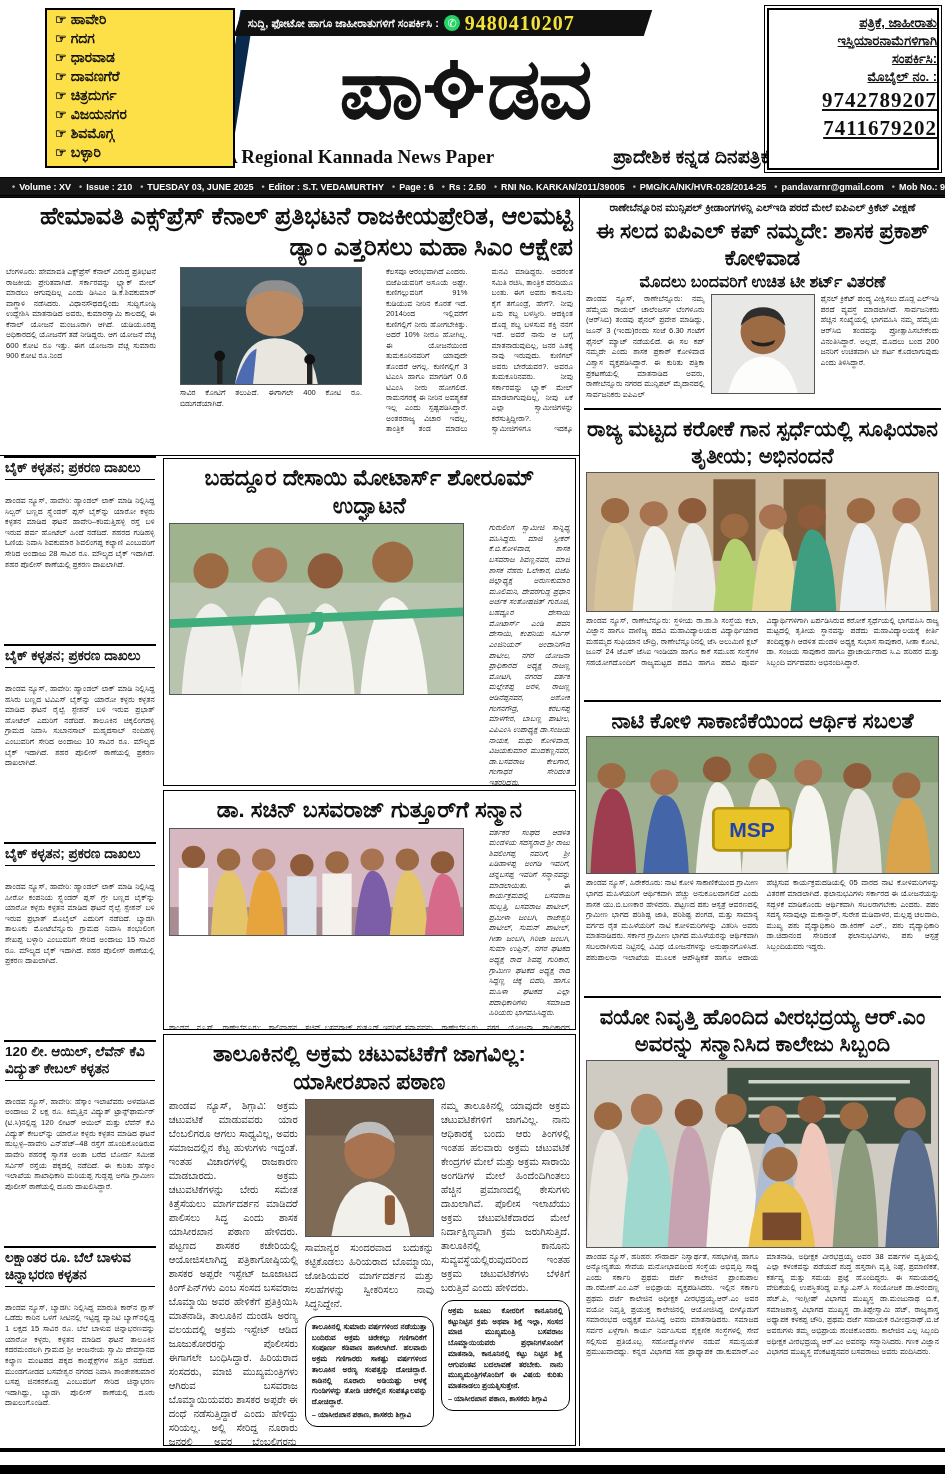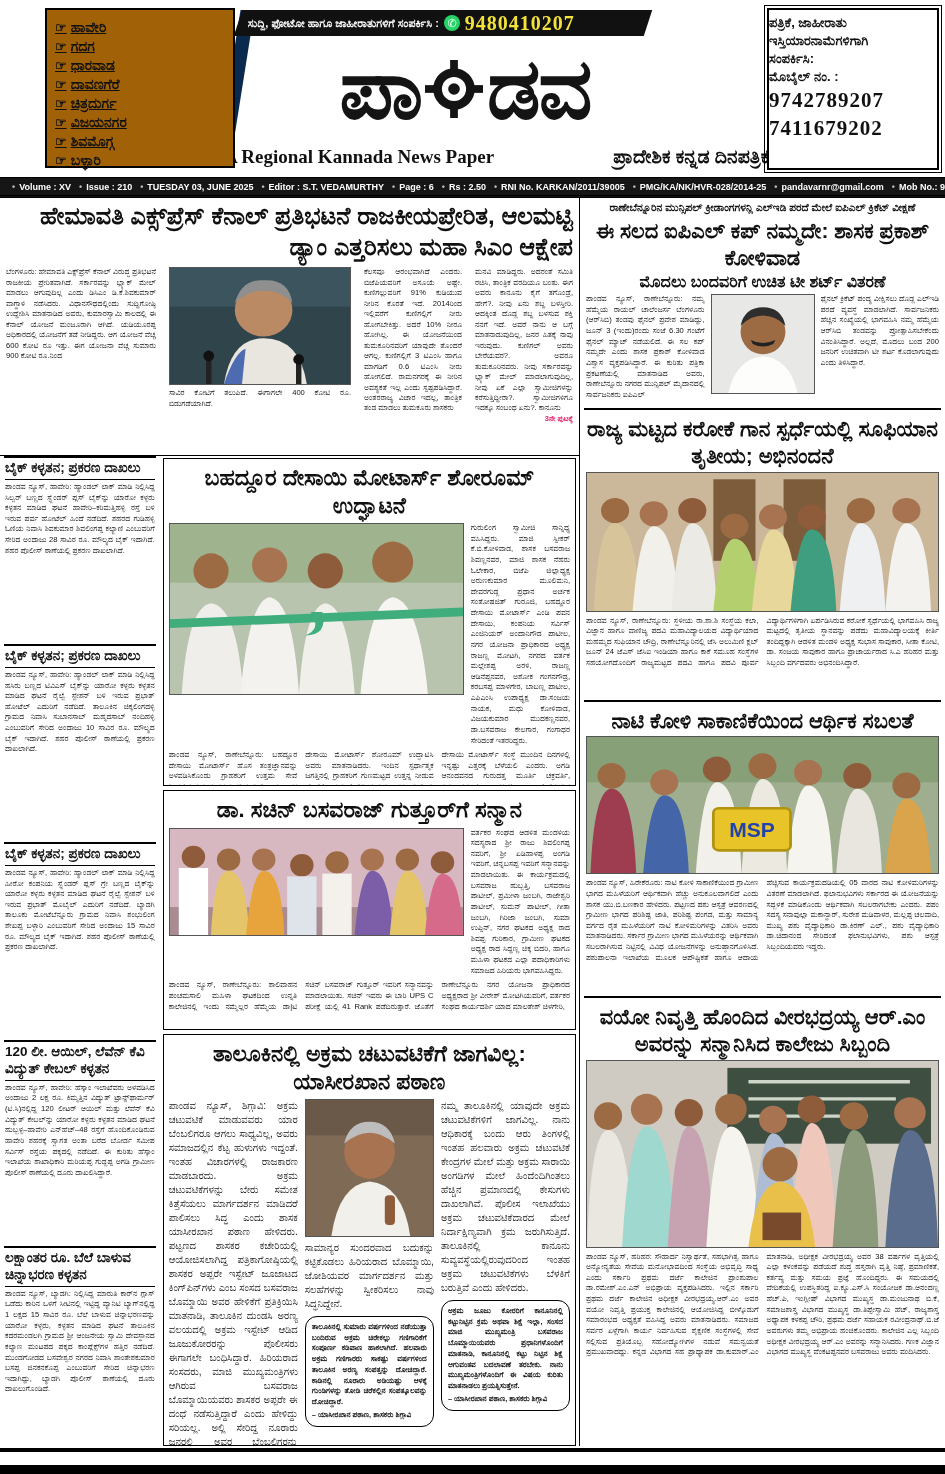--- a/index.html
+++ b/index.html
@@ -3,21 +3,21 @@
 <meta charset="utf-8">
 <style>
   * { margin:0; padding:0; box-sizing:border-box; }
   html,body { background:#e8e8e8; }
   body { font-family:"Liberation Sans", sans-serif; color:#111; }
   #page { width:945px; height:1474px; margin:0 auto; background:#fff; position:relative; overflow:hidden; }
 
   
   #header { position:relative; height:178px; border-bottom:1px solid #000; }
   .editions-box { position:absolute; left:45px; top:8px; width:190px; height:160px;
-     background:#a16207; border:2px solid #000; padding:8px 6px 2px 8px; z-index:2;text-decoration:underline; }
+     background:#fde047; border:2px solid #000; padding:0 6px 2px 8px; z-index:2; }
   .editions-box .ed-item { font-size:14px; font-weight:bold; line-height:19px; white-space:nowrap; }
   .ed-item .finger { font-size:13px; margin-right:4px; }
   .editions-slant { position:absolute; left:228px; top:10px; width:14px; height:158px;
      background:#0a2a4d; transform:skewX(-9deg); z-index:1; }
   .contact-bar { position:absolute; left:238px; top:10px; width:410px; height:26px;
      background:#111; color:#fff; display:flex; align-items:center; gap:5px;
      padding:0 10px; transform:skewX(-18deg); z-index:3; }
   .contact-bar > * { transform:skewX(18deg); }
   .contact-label { font-size:11px; font-weight:bold; white-space:nowrap; }
   .wa-icon { width:16px; height:16px; background:#25D366; border-radius:50%; color:#fff;
@@ -26,59 +26,59 @@
   .masthead-title { position:absolute; left:185px; top:34px; width:560px; height:110px;
      display:flex; align-items:center; justify-content:center; gap:2px;
      font-weight:bold; font-size:84px; color:#141414; letter-spacing:-2px; line-height:1; }
   .crosshair { width:58px; height:58px; flex:0 0 auto; margin:0 2px; }
   .mast-sub { position:absolute; top:146px; left:150px; width:620px; display:flex;
      justify-content:space-between; align-items:baseline; }
   .mast-sub-en { font-size:19px; font-weight:bold; font-family:"Liberation Serif", serif; letter-spacing:0px; }
   .mast-sub-kn { font-size:19px; font-weight:bold; }
   .adbox { position:absolute; right:6px; top:8px; width:172px; height:162px;
      border:2px solid #000; outline:1px solid #000; outline-offset:2px;
-     text-align:left; padding-top:4px; background:#fff; }
+     text-align:right; padding-top:4px; background:#fff;text-decoration:underline; }
   .adbox .l { font-size:13px; font-weight:bold; line-height:18px; }
   .adbox .ph { font-size:21px; font-weight:bold; font-family:"Liberation Serif", serif; line-height:28px; letter-spacing:1px; }
 
   
   #infobar { height:20px; background:#161616; color:#fff; display:flex; align-items:center;
      padding:0 8px; gap:4px; font-size:9px; font-weight:bold; white-space:nowrap; overflow:hidden;
      border-bottom:3px double #000; }
   #infobar span.item::before { content:"•"; margin:0 4px; color:#bbb; }
   #infobar span.item:first-child::before { content:"•"; margin-right:4px; }
 
   
   #content { display:flex; height:1248px; }
   #leftmid { width:580px; border-right:1.5px solid #000; }
   #rightcol { width:365px; padding:0 4px; }
 
   
   #lead { height:258px; padding:2px 6px; border-bottom:1px solid #000; }
   #lead h1 { font-size:24px; line-height:1.3; text-align:right; font-weight:bold; letter-spacing:0px; }
-  .lead-body { display:grid; grid-template-columns:150px 182px 1fr 1fr; gap:13px; margin-top:5px; height:170px; overflow:hidden; }
+  .lead-body { display:grid; grid-template-columns:150px 182px 1fr 1fr; gap:24px; margin-top:5px; height:170px; overflow:hidden; }
   .lead-col { font-size:7.6px; line-height:1.38; text-align:justify; overflow:hidden; }
   .lead-mid .photo { height:118px; }
   .lead-mid .cap { font-size:7.6px; line-height:1.38; text-align:justify; margin-top:3px; }
   .jump { color:#e0266e; font-weight:bold; font-size:7.5px; text-align:right; }
 
   
   #belowlead { display:flex; height:990px; }
   #leftcol { width:160px; padding:0 4px; }
   #midcol { width:420px; padding:2px 3px; }
 
   
   .lart { border-top:2px solid #000; padding:2px 1px 3px; overflow:hidden; }
-  .lart h3 { font-size:13.5px; line-height:1.25; font-weight:bold; border-bottom:1.5px solid #000; padding-bottom:2px; margin-bottom:2px; }
+  .lart h3 { font-size:13.5px; line-height:1.25; font-weight:bold; border-bottom:1.5px solid #000; padding-bottom:2px; margin-bottom:16px; }
   .lart .bd { font-size:7.6px; line-height:1.4; text-align:justify; }
 
   
   .boxart { border:1.5px solid #000; margin-bottom:4px; padding:3px 5px; overflow:hidden; background:#fff; }
   .boxart h2 { font-size:22px; line-height:1.25; text-align:center; font-weight:bold; margin:2px 0 4px; }
-  .ph-row { display:flex; gap:7px; }
+  .ph-row { display:flex; gap:25px;font-style:italic; }
   .ph-row .photo { flex:0 0 auto; }
   .ph-row .side { font-size:7.6px; line-height:1.4; text-align:justify; overflow:hidden; }
   .cols3 { column-count:3; column-gap:8px; font-size:7.6px; line-height:1.4; text-align:justify; margin-top:4px; overflow:hidden; }
   .cols2 { column-count:2; column-gap:8px; font-size:7.6px; line-height:1.4; text-align:justify; margin-top:4px; overflow:hidden; }
 
   
   .ygrid { display:grid; grid-template-columns:1fr 1fr 1fr; gap:7px; margin-top:3px; }
   .ycol { font-size:10px; line-height:1.4; text-align:justify; overflow:hidden; }
   .qbox { border:1.5px solid #000; border-radius:12px; padding:5px 6px; font-size:7.4px;
      font-weight:bold; line-height:1.45; text-align:justify; margin-top:5px; background:#fff; }

